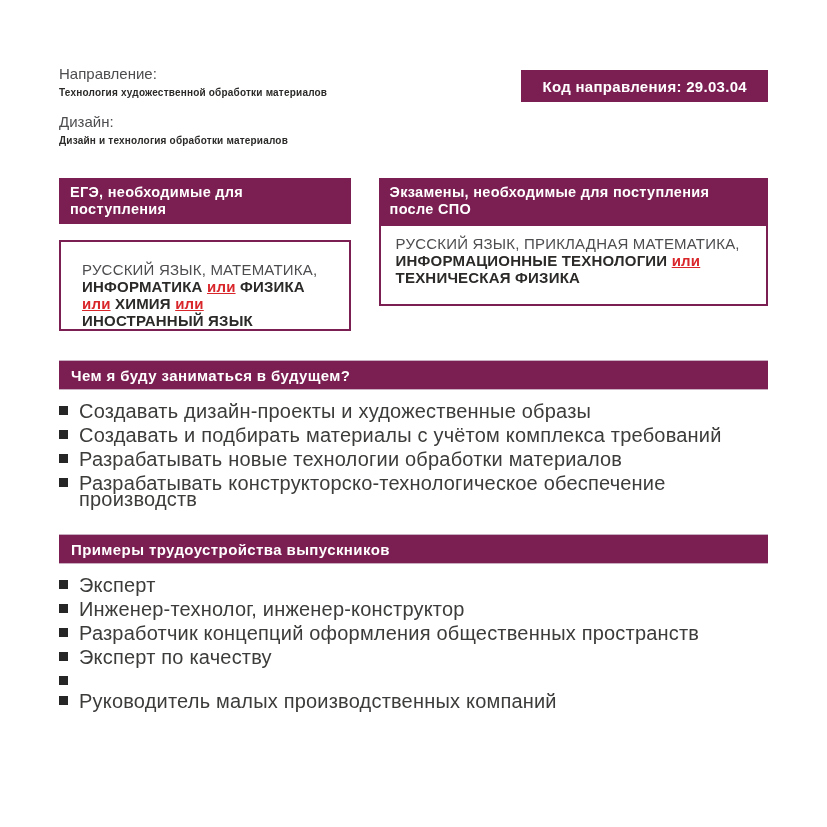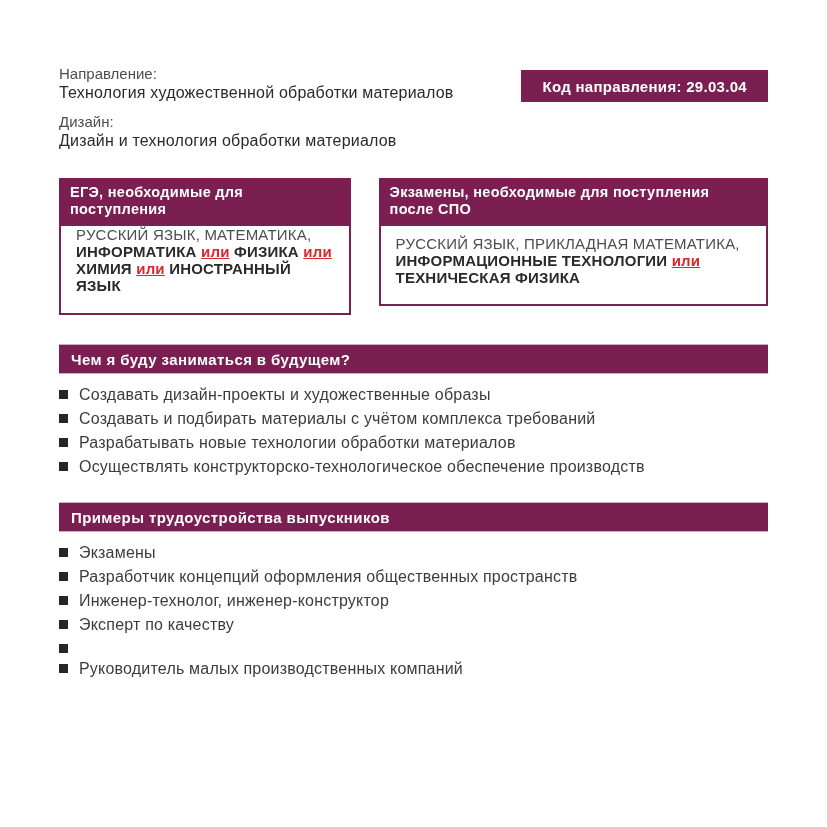--- a/index.html
+++ b/index.html
@@ -18,62 +18,62 @@
     font-family:"Liberation Sans","DejaVu Sans",sans-serif;
     position:relative;
     -webkit-font-smoothing:antialiased;
   }
   .content{position:absolute;left:59px;top:64px;width:709px;}
 
   
   .top-row{display:flex;justify-content:space-between;align-items:flex-start;}
   .titles{max-width:440px;}
   .label{font-size:15px;color:var(--text_gray);line-height:19px;}
-  .title{font-size:16px;font-weight:400;color:var(--text_dark);line-height:20px;letter-spacing:0.2px;}
+  .title{font-size:10px;font-weight:700;color:var(--text_dark);line-height:20px;letter-spacing:0.2px;}
   .profile-gap{margin-top:9px;}
   .badge{
     background:var(--accent);color:#fff;font-weight:700;font-size:15px;
     height:29px;display:flex;align-items:center;justify-content:center;
     padding:16px 21px;margin-top:6px;letter-spacing:0.3px;white-space:nowrap;
   }
 
   
   .boxes{display:flex;gap:28px;margin-top:27px;align-items:flex-start;}
   .box{display:flex;flex-direction:column;}
-  .box-ege{width:310px;}
+  .box-ege{width:310px;gap:16px;}
   .box-spo{width:414px;border-radius:18px;}
   .box-header{
     background:var(--accent);color:#fff;font-weight:700;font-size:14.5px;
     line-height:17px;padding:6px 11px;letter-spacing:0.3px;
   }
   .box-body{
     border:2px solid var(--accent);background:#fff;
     font-size:15px;line-height:17px;letter-spacing:0.2px;
   }
-  .box-body-ege{height:91px;display:flex;align-items:flex-start;padding:0 15px;}
+  .box-body-ege{height:91px;display:flex;align-items:flex-end;padding:0 21px;}
   .box-body-spo{height:82px;padding:9px 15px 3px 15px;}
   .seg-normal{color:var(--text_gray);font-weight:400;}
   .seg-strong{color:var(--text_dark);font-weight:700;}
   .seg-or{color:var(--or_red);font-weight:700;text-decoration:underline;}
 
   
   .banner{
     margin-top:29px;background:var(--accent);color:#fff;font-weight:700;
     font-size:15px;height:30px;display:flex;align-items:center;
     padding:8px 12px;letter-spacing:0.4px;
     border-top:1px solid var(--banner_edge);
     border-bottom:1px solid var(--banner_edge);
   }
   .banner-jobs{margin-top:27px;}
 
   
   ul.bullets{list-style:none;margin:13px 0 0 0;padding:0;}
   ul.bullets li{
     display:flex;align-items:flex-start;gap:11px;
-    font-size:16px;color:var(--list_text);line-height:16px;margin-bottom:8px;
+    font-size:20px;color:var(--list_text);line-height:16px;margin-bottom:8px;
     letter-spacing:0.2px;
   }
   .sq{width:9px;height:9px;background:#262626;flex:none;margin-top:3px;}
 </style>
 </head>
 <body>
 
 <div class="content">
 
   <div class="top-row">
@@ -113,37 +113,37 @@
     <li>
         <span class="sq"></span>
         <span>Создавать и подбирать материалы с учётом комплекса требований</span>
       </li>
     <li>
         <span class="sq"></span>
         <span>Разрабатывать новые технологии обработки материалов</span>
       </li>
     <li>
         <span class="sq"></span>
-        <span>Осуществлять конструкторско-технологическое обеспечение производств</span>
+        <span>Разрабатывать конструкторско-технологическое обеспечение производств</span>
       </li>
   </ul>
 
   <div class="banner banner-jobs">Примеры трудоустройства выпускников</div>
   <ul class="bullets">
     <li>
         <span class="sq"></span>
-        <span>Экзамены</span>
+        <span>Эксперт</span>
+      </li>
+    <li>
+        <span class="sq"></span>
+        <span>Инженер-технолог, инженер-конструктор</span>
       </li>
     <li>
         <span class="sq"></span>
         <span>Разработчик концепций оформления общественных пространств</span>
-      </li>
-    <li>
-        <span class="sq"></span>
-        <span>Инженер-технолог, инженер-конструктор</span>
       </li>
     <li>
         <span class="sq"></span>
         <span>Эксперт по качеству</span>
       </li>
     <li>
         <span class="sq"></span>
       </li>
     <li>
         <span class="sq"></span>

